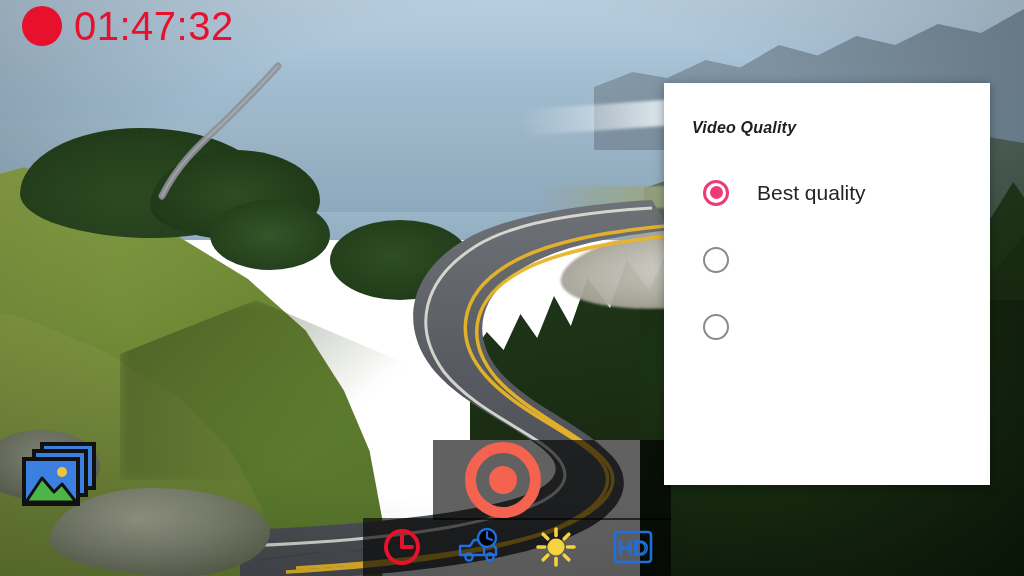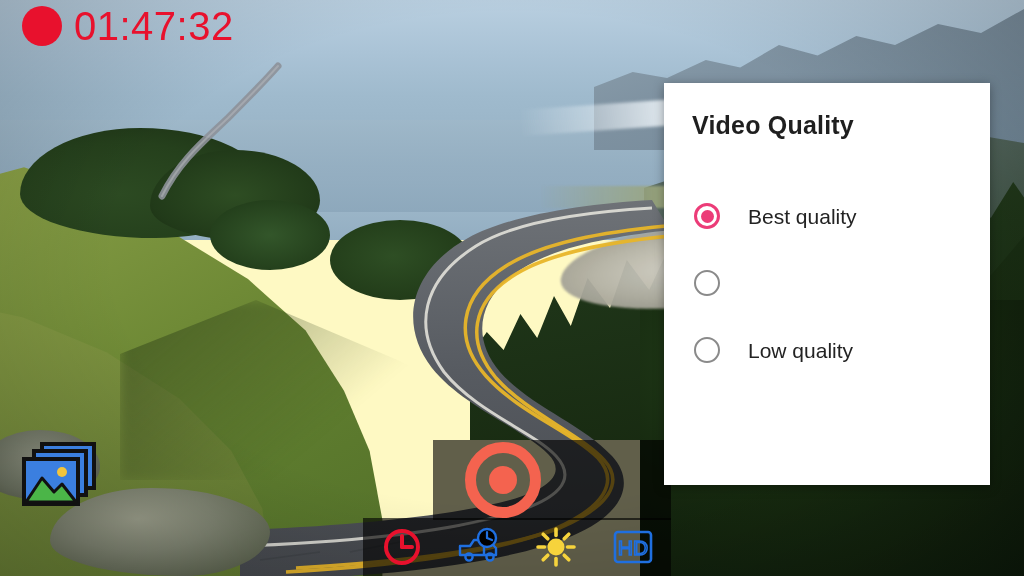--- a/index.html
+++ b/index.html
@@ -9,21 +9,21 @@
   }
   body {
     font-family: "Liberation Sans", sans-serif;
   }
 
   #app {
     position: relative;
     width: 1024px;
     height: 576px;
     overflow: hidden;
-    background: #fef9c3;
+    background: #ffffff;
   }
 
   
   .scene { position: absolute; inset: 0; overflow: hidden; }
 
   
   .sky {
     position: absolute; left: 0; top: 0; width: 1024px; height: 240px;
     background:
       linear-gradient(#b9cfe0 0%, #aac3d6 22%, #9fbacd 40%, #9ab5c8 55%, #a3bccd 75%, #93aec2 100%);
@@ -229,33 +229,34 @@
   .dialog {
     position: absolute; left: 664px; top: 83px;
     width: 326px; height: 402px;
     background: #ffffff;
     box-shadow: 0 2px 10px rgba(0,0,0,.35);
     z-index: 50;
     box-sizing: border-box;
     padding: 20px 0 0 0;
   }
   .dialog-title {
-    font-size: 25px;
+    font-size: 16px;
     font-weight: bold;
     color: #1f1f1f;
-    margin: 8px 0 0 28px;
+    margin: 16px 0 0 28px;
     letter-spacing: .2px;
+    font-style: italic;
   }
   .options {
     margin-top: 22px;
   }
   .option-row {
-    display: flex; align-items: flex-end;
+    display: flex; align-items: center;
     height: 67px;
-    padding-left: 30px;
+    padding-left: 39px;
     cursor: pointer;
   }
   .radio {
     width: 26px; height: 26px;
     border-radius: 50%;
     box-sizing: border-box;
     border: 2.5px solid #8a8a8a;
     background: #fff;
     flex: none;
     position: relative;
@@ -431,19 +432,18 @@
       </div>
 
       <div class="option-row">
         <div class="radio"></div>
       </div>
 
 
 
       <div class="option-row">
         <div class="radio"></div>
-        <div class="option-label">Low quality</div>
       </div>
 
     </div>
   </div>
 
 </div>
 
 </body></html>

